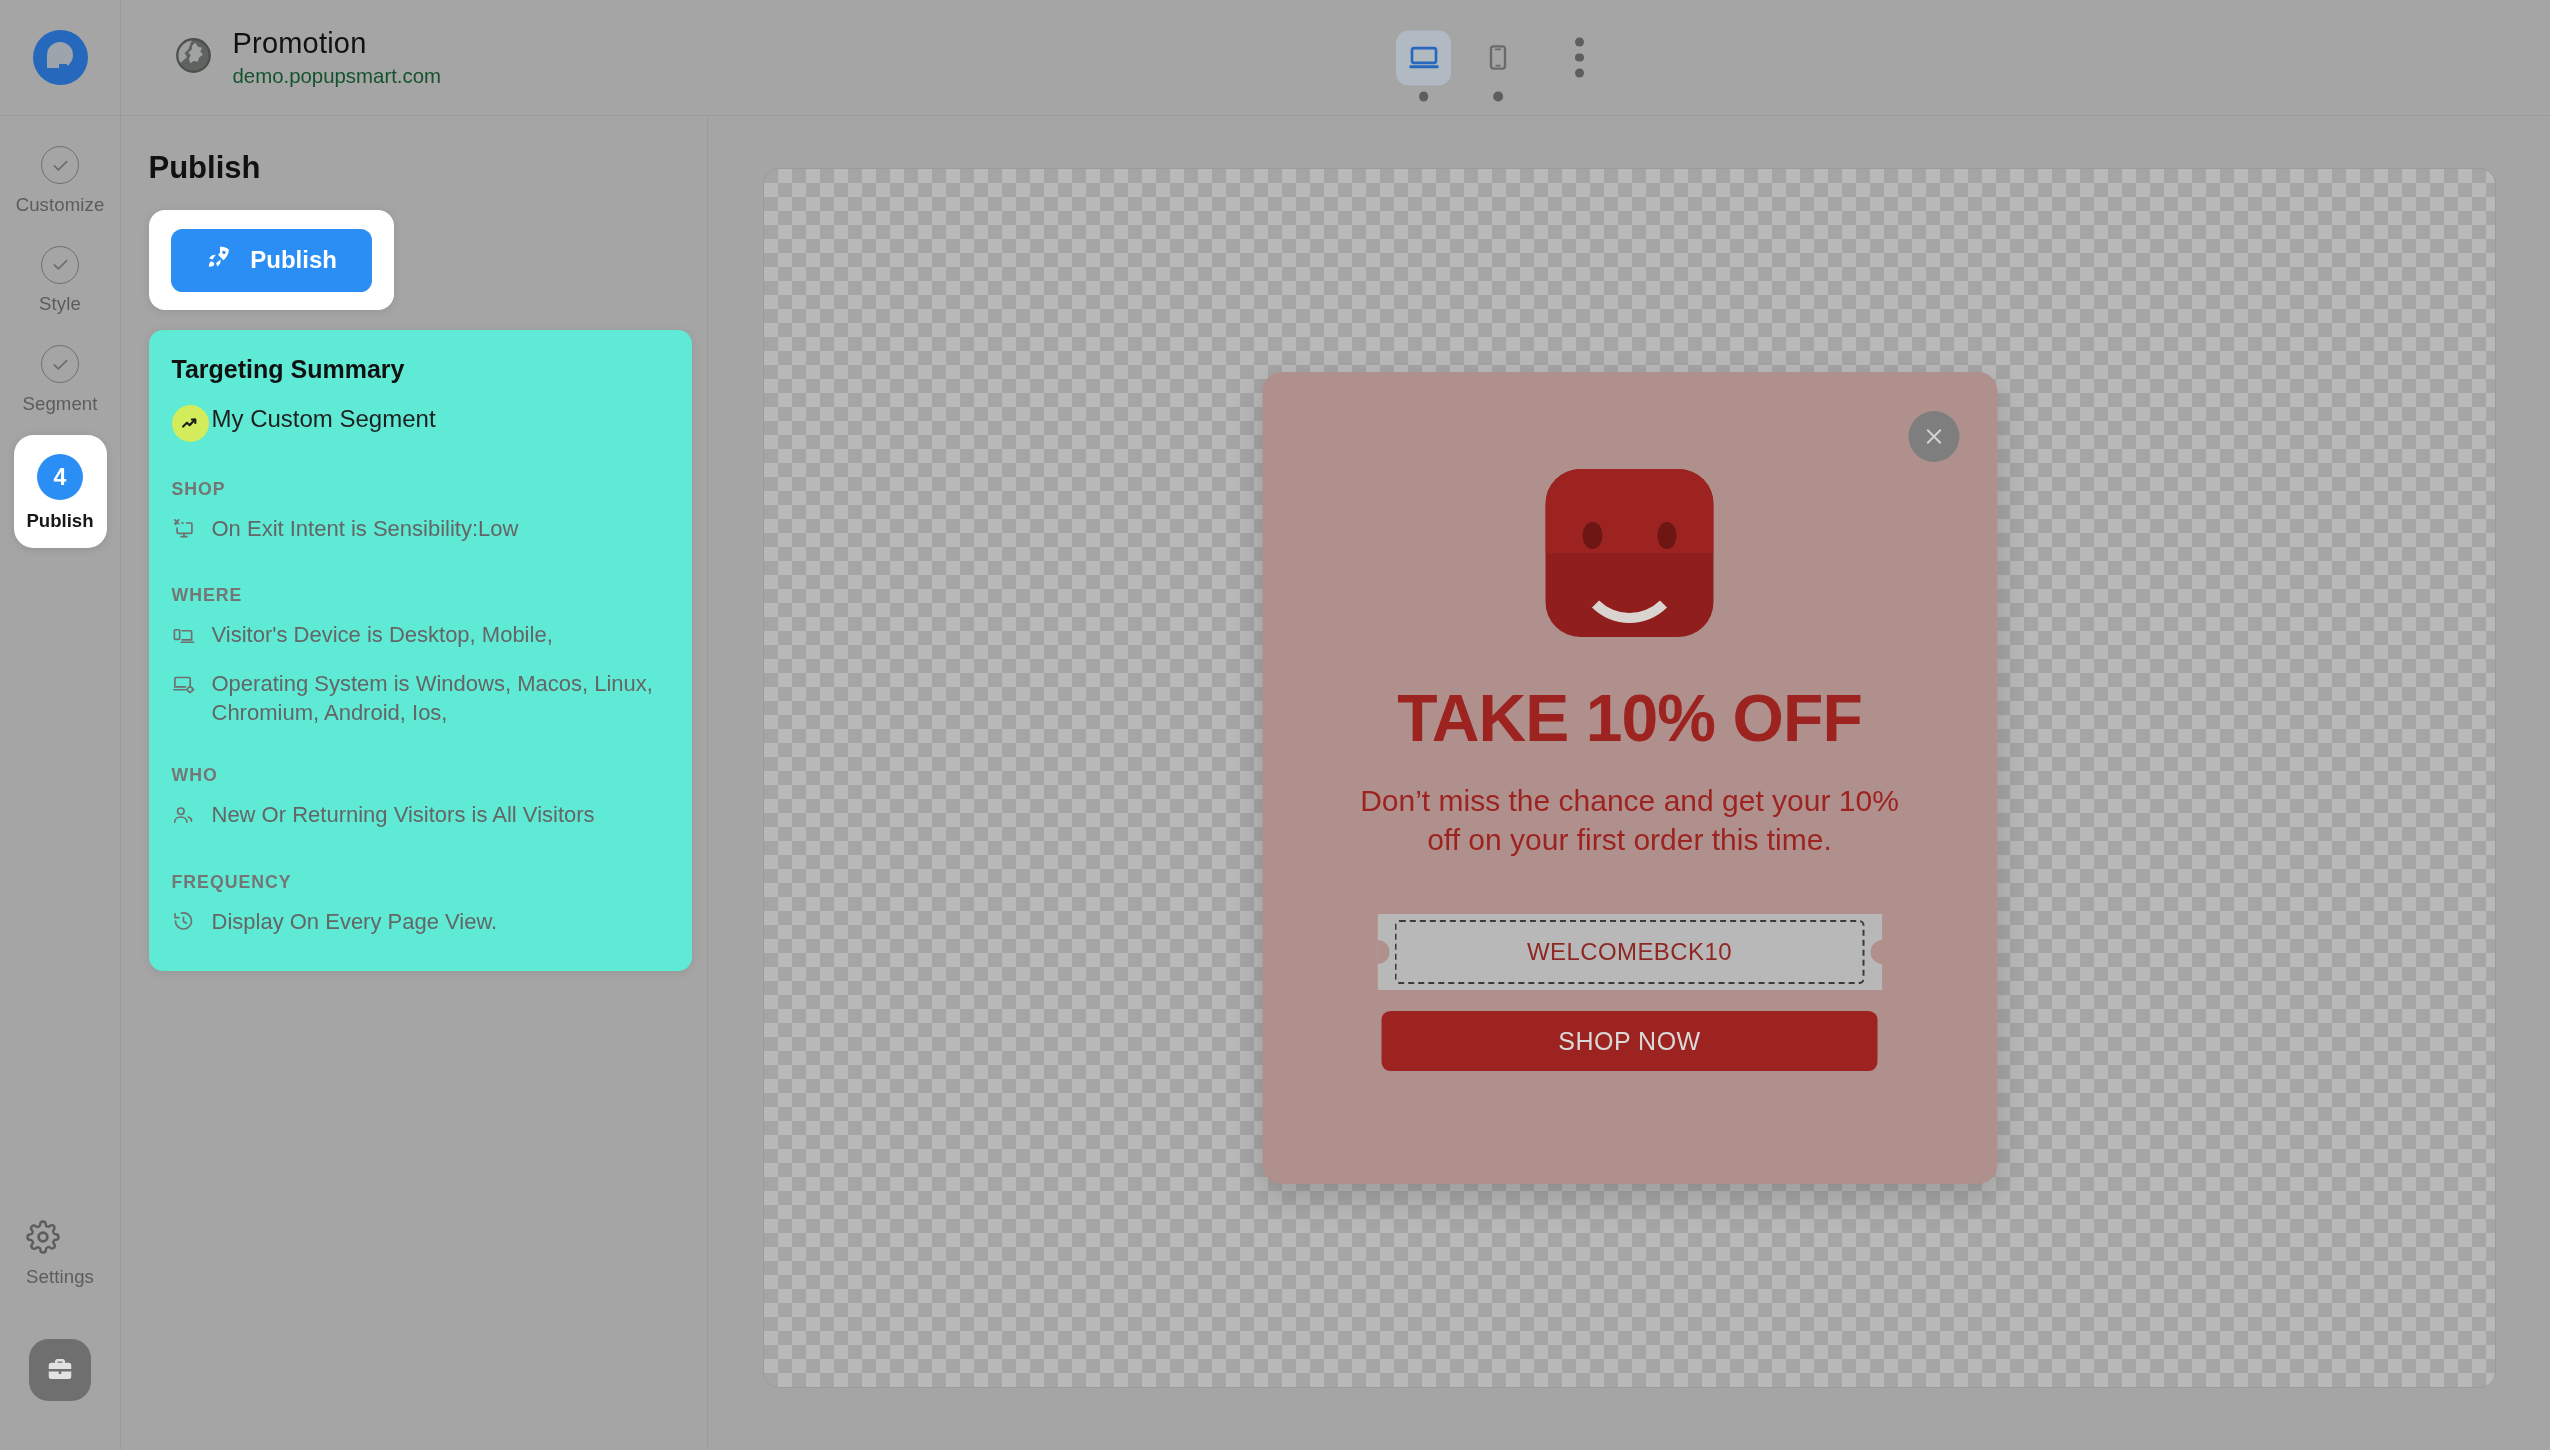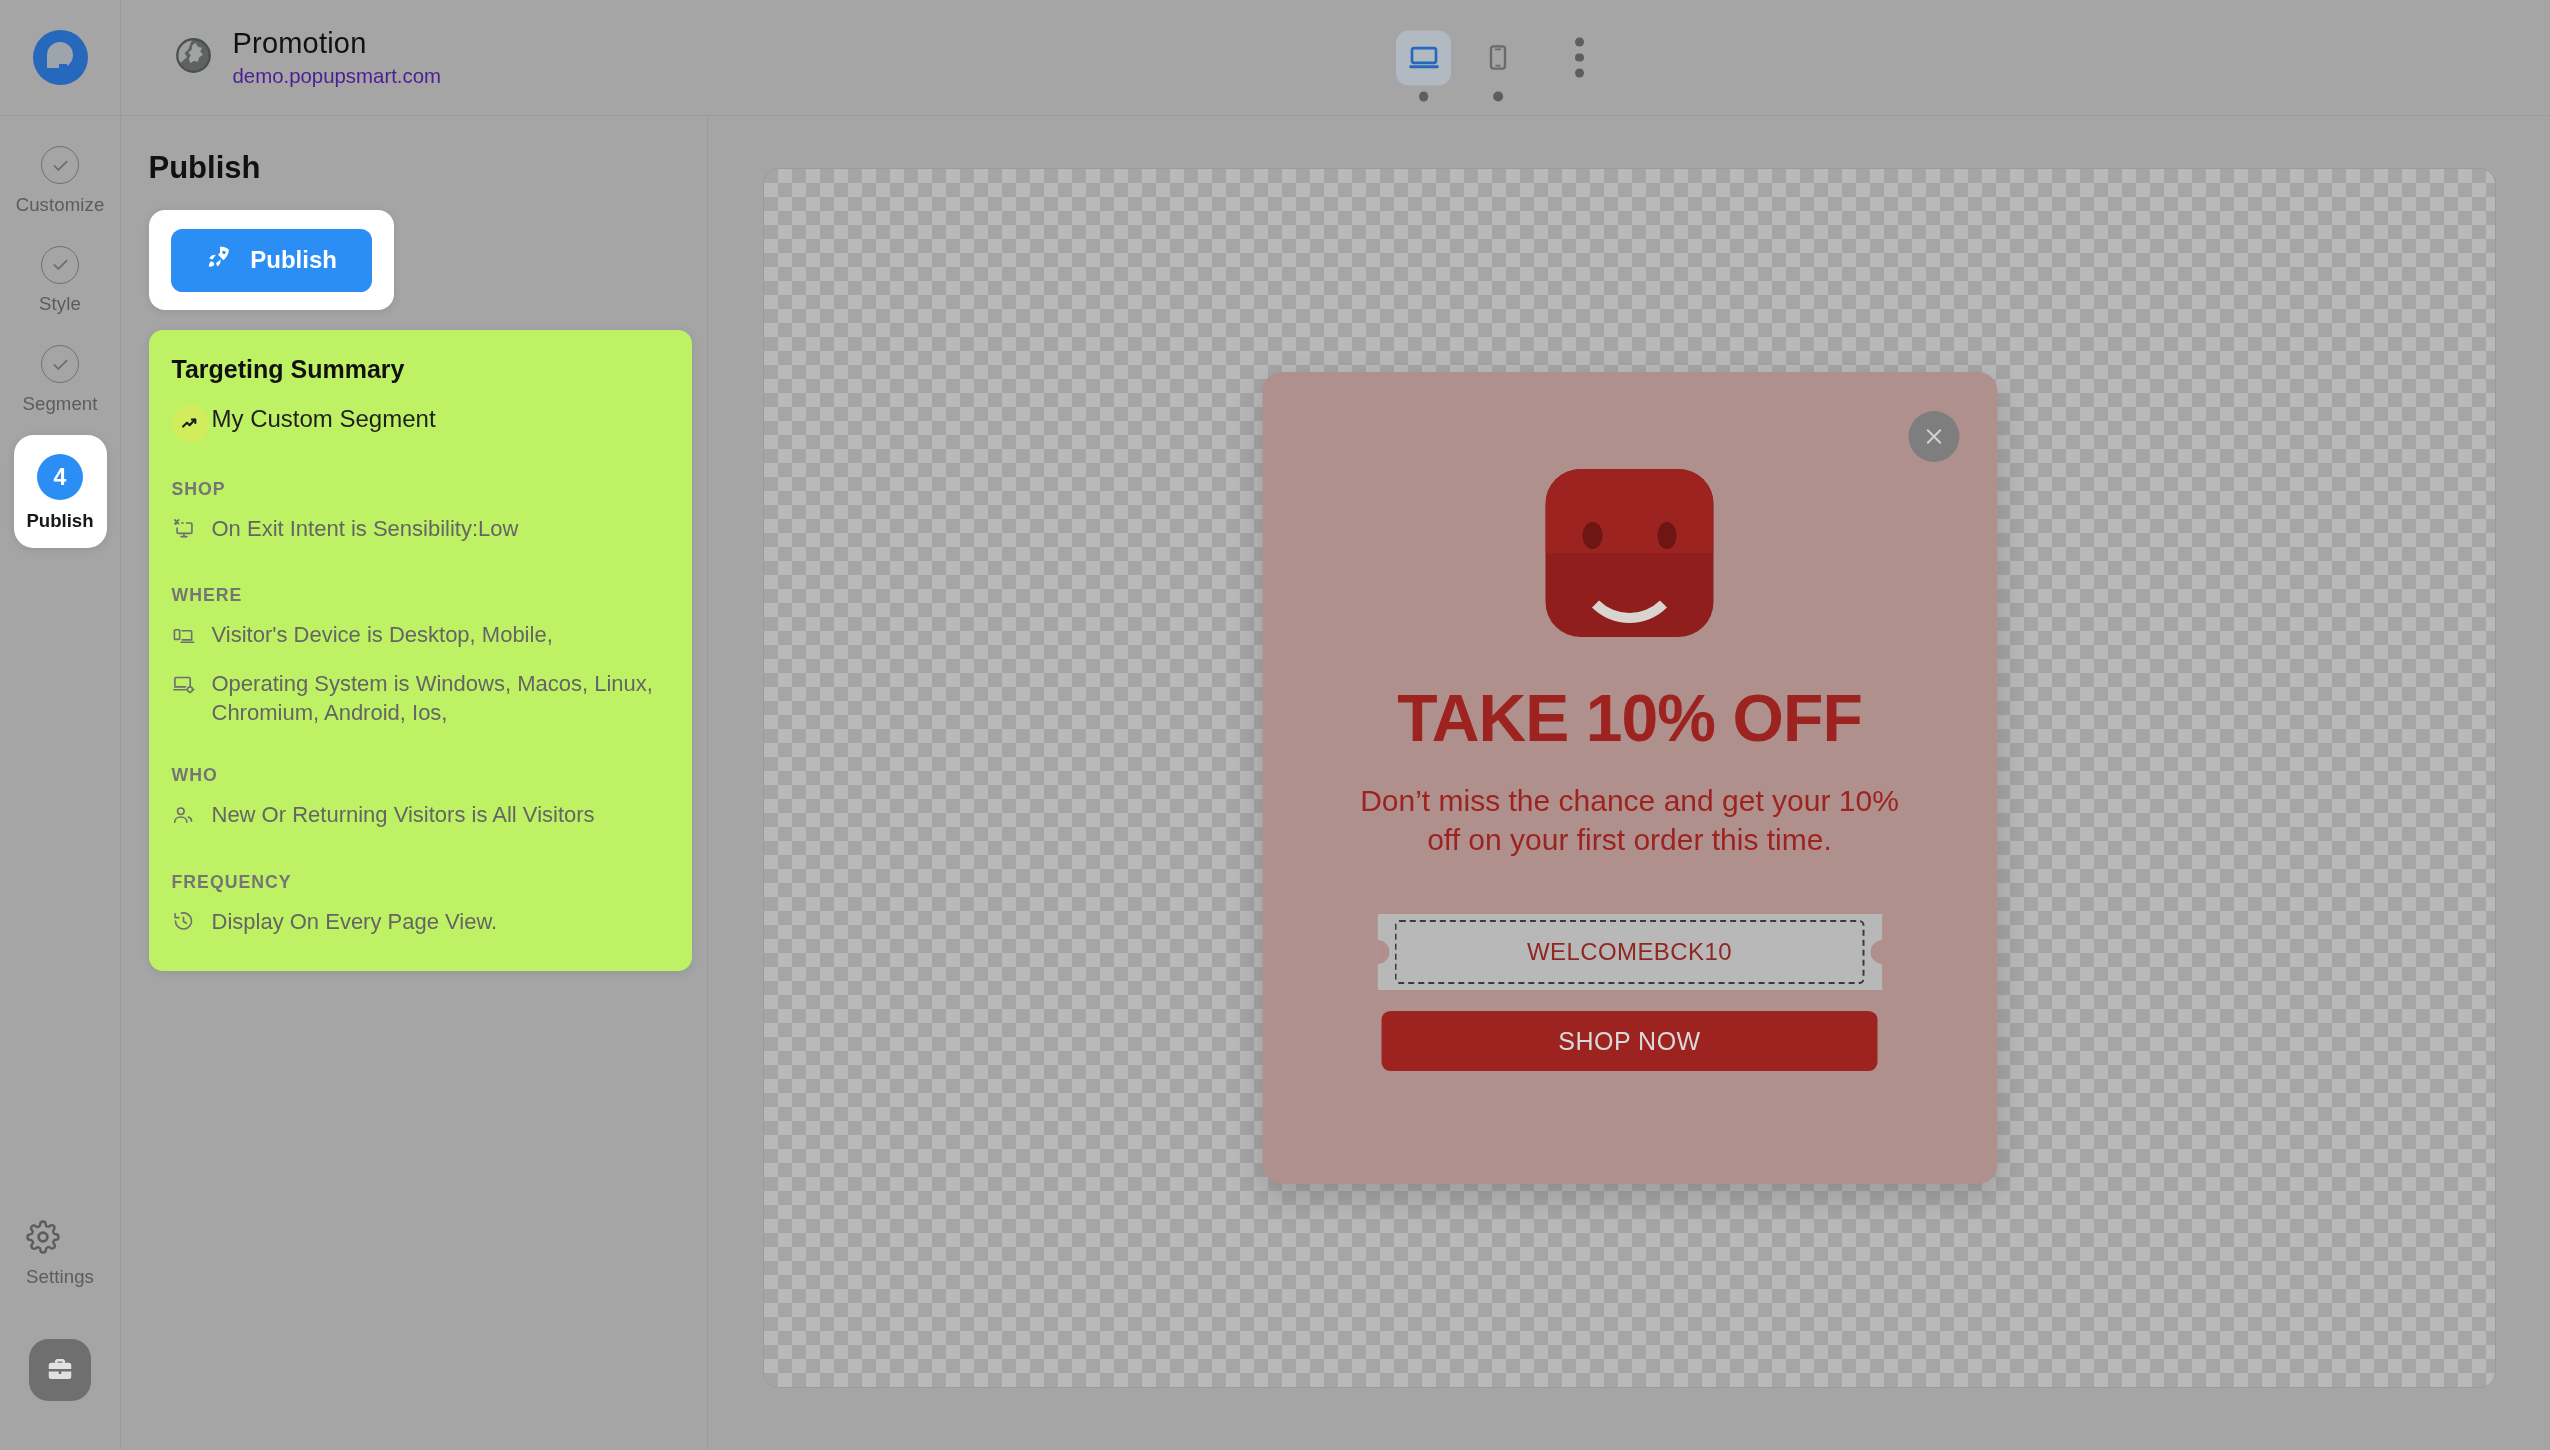--- a/index.html
+++ b/index.html
@@ -89,21 +89,21 @@
 
   
   #header {
     position:absolute; left:121px; top:0; right:0; height:116px;
     border-bottom:0.9px solid #9b9b9b;
     display:flex; align-items:center;
   }
   #site-info { display:flex; align-items:center; gap:19.5px; margin-left:53px; }
   #site-texts { display:flex; flex-direction:column; gap:5.3px; }
   #site-title { font-size:29px; color:#111; letter-spacing:0.2px; }
-  #site-url   { font-size:20.4px; color:#4c1d95; }
+  #site-url   { font-size:20.4px; color:#14532d; }
 
   #device-switch {
     position:absolute; left:1275px; top:50%; transform:translateY(-50%);
     display:flex; align-items:center; gap:19.5px;
   }
   .dev-btn {
     width:55px; height:55px; border-radius:12.4px;
     display:flex; align-items:center; justify-content:center;
     cursor:pointer; position:relative;
   }
@@ -135,21 +135,21 @@
   #publish-btn {
     width:100%; height:63px; border:none; border-radius:11.5px;
     background:#2b8ef5; color:#fff;
     font-family:inherit; font-size:24px; font-weight:700;
     display:flex; align-items:center; justify-content:center; gap:18.6px;
     cursor:pointer;
   }
 
   #summary-card {
     margin:19.5px 0 0 27.5px; width:543px;
-    background:#bef264; border-radius:14px;
+    background:#5eead4; border-radius:14px;
     padding:25px 23px 30px 23px;
     box-shadow:0 1.8px 8px rgba(0,0,0,.09);
   }
   #summary-title { font-size:25px; font-weight:700; color:#111; }
   #segment-row {
     display:flex; gap:3px; margin-top:21px;
   }
   #segment-chip {
     width:37px; height:37px; border-radius:50%; background:#d3ec5b;
     display:flex; align-items:center; justify-content:center; flex:0 0 auto;

